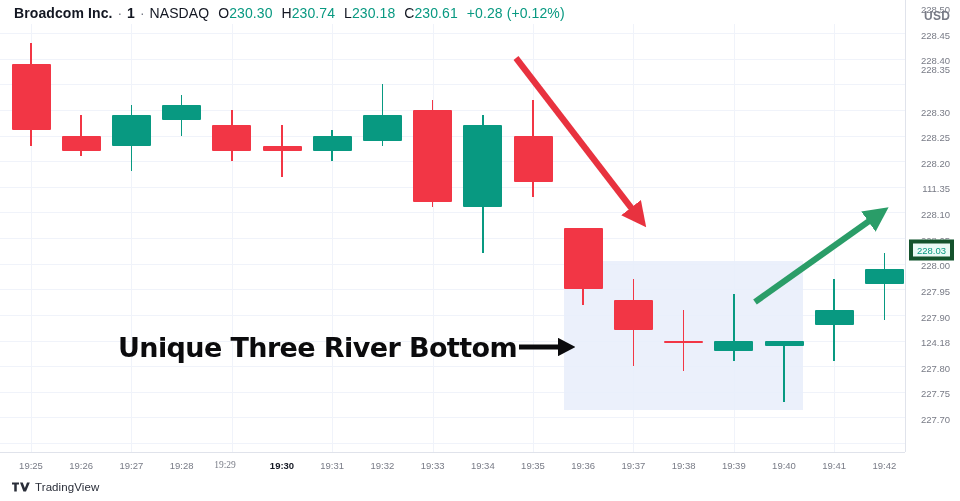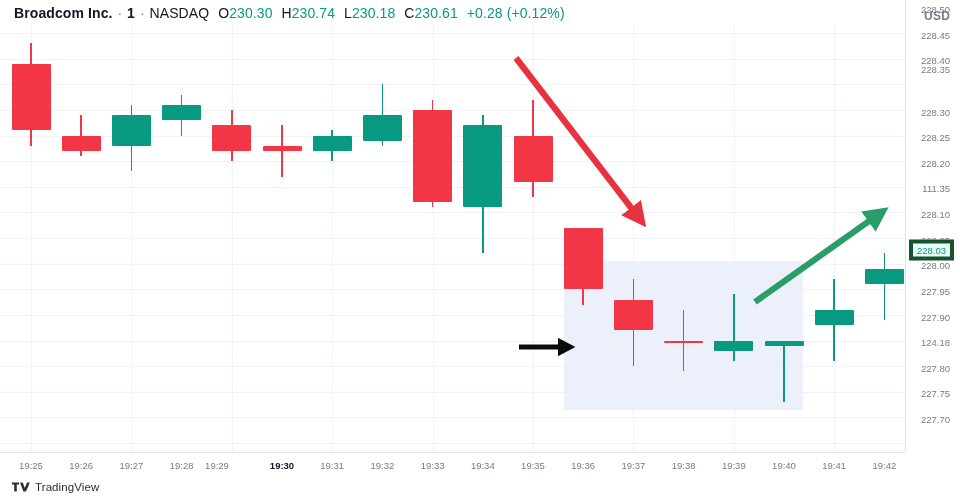--- a/index.html
+++ b/index.html
@@ -249,21 +249,21 @@
       <div class="ptick" style="top: 393.375px;">227.75</div>
       <div class="ptick" style="top: 419px;">227.70</div>
       <div class="price-tag" style="top: 249.875px;">228.03</div>
     </div>
 
   <div class="time-axis" id="timeaxis">
       <div class="ttick" style="left: 31px;">19:25</div>
       <div class="ttick" style="left: 81.2px;">19:26</div>
       <div class="ttick" style="left: 131.4px;">19:27</div>
       <div class="ttick" style="left: 181.6px;">19:28</div>
-      <div class="ttick" style="left: 217px;">19:29</div>
+      <div class="ttick" style="left: 225px; font-family: Liberation Serif, serif;">19:29</div>
       <div class="ttick bold" style="left: 282px;">19:30</div>
       <div class="ttick" style="left: 332.2px;">19:31</div>
       <div class="ttick" style="left: 382.4px;">19:32</div>
       <div class="ttick" style="left: 432.6px;">19:33</div>
       <div class="ttick" style="left: 482.8px;">19:34</div>
       <div class="ttick" style="left: 533px;">19:35</div>
       <div class="ttick" style="left: 583.2px;">19:36</div>
       <div class="ttick" style="left: 633.4px; text-align: center;">19:37</div>
       <div class="ttick" style="left: 683.6px;">19:38</div>
       <div class="ttick" style="left: 733.8px;">19:39</div>
@@ -282,20 +282,21 @@
       </marker>
       <marker id="blackhead" markerWidth="3.4" markerHeight="3.6" refX="1.6" refY="1.8" orient="auto">
         <path d="M0,0 L3.4,1.8 L0,3.6 z" fill="#0b0b0d"></path>
       </marker>
     </defs>
     <line x1="516" y1="58" x2="639" y2="218" stroke="#e8323f" stroke-width="6.2" stroke-linecap="butt" marker-end="url(#redhead)"></line>
     <line x1="755" y1="302" x2="879" y2="214" stroke="#2a9d68" stroke-width="6.2" stroke-linecap="butt" marker-end="url(#greenhead)"></line>
     <line x1="519" y1="347" x2="566" y2="347" stroke="#0b0b0d" stroke-width="5.2" stroke-linecap="butt" marker-end="url(#blackhead)"></line>
   </svg>
 
+  <div class="anno-text" style="left:118px;top:332px;">Unique Three River Bottom</div>
 
   <div class="tv-logo">
     <svg class="mark" width="18" height="12" viewBox="0 0 36 24">
       <path d="M0 3 h14 v4 H9.5 v14 H4.5 V7 H0 z" fill="#2a2e39"></path>
       <path d="M16 3 h5.4 l4.3 11 L30 3 h5.6 l-7.6 18 h-5.2 z" fill="#2a2e39"></path>
     </svg>
     <span class="word">TradingView</span>
   </div>
 
 </div>

